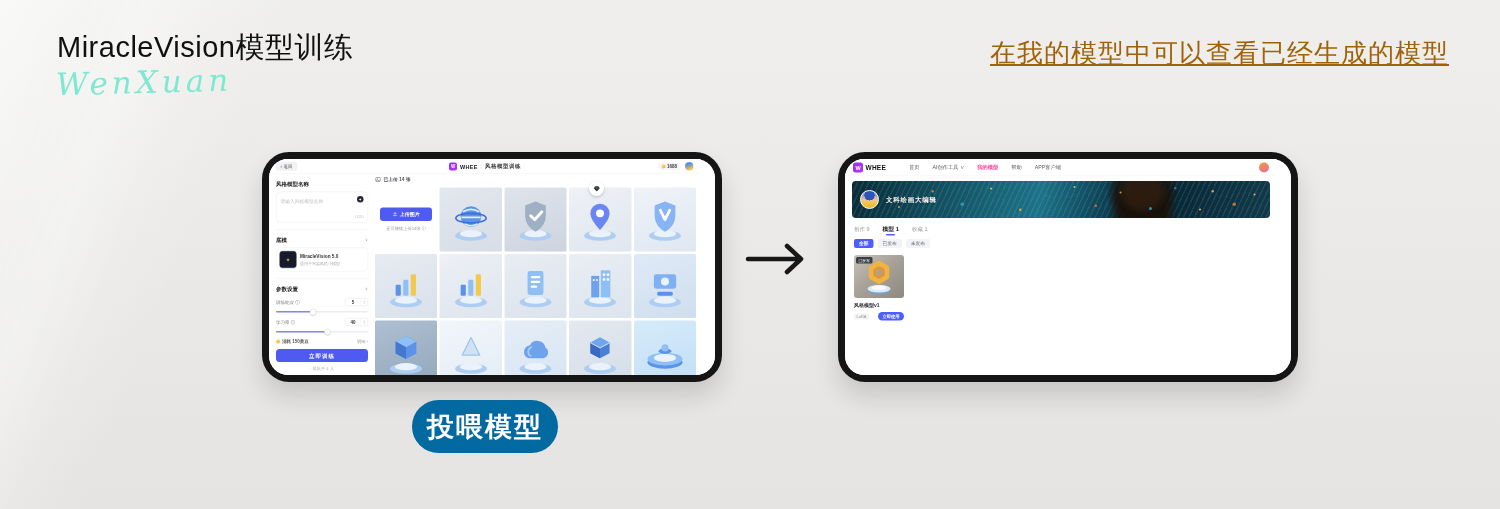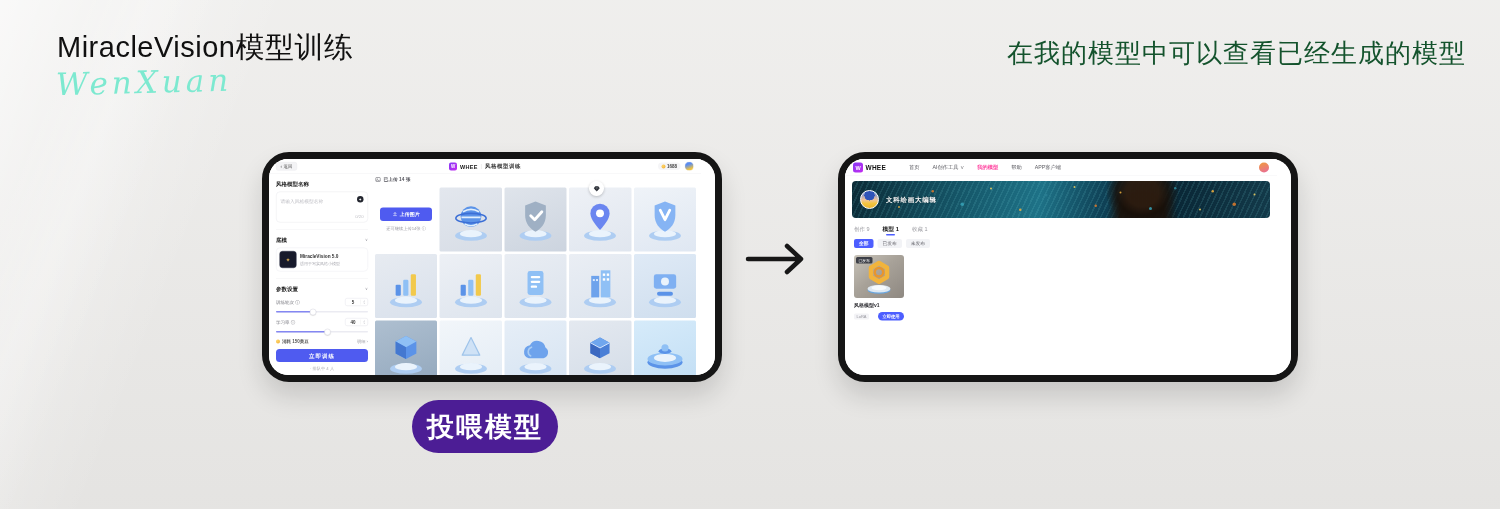--- a/index.html
+++ b/index.html
@@ -5,21 +5,21 @@
   html,body{margin:0;padding:0;background:#d8d8d6;}
   .canvas{position:relative;width:1500px;height:509px;background:#ecebe9;overflow:hidden;
           font-family:"Liberation Sans",sans-serif;}
   .light{position:absolute;inset:0;pointer-events:none;background:
     linear-gradient(112deg, rgba(255,255,255,.65) 0%, rgba(255,255,255,0) 13%),
     linear-gradient(112deg, rgba(255,255,255,0) 5%, rgba(255,255,255,.28) 9%, rgba(255,255,255,0) 17%),
     linear-gradient(180deg, rgba(255,255,255,.18), rgba(0,0,0,.03));}
   .page-title{position:absolute;left:57px;top:28px;margin:0;font-size:29px;font-weight:400;color:#101010;letter-spacing:.5px;}
   .signature{position:absolute;left:56px;top:64px;font-family:"DejaVu Serif",serif;font-style:italic;
              font-size:31px;color:#7de9d0;letter-spacing:4px;transform:rotate(-1.5deg);}
-  .subtitle{position:absolute;top:36px;right:34px;font-size:26px;color:#14532d;font-weight:500;letter-spacing:1px;}
+  .subtitle{position:absolute;top:36px;right:51px;font-size:26px;color:#a16207;font-weight:500;letter-spacing:1px;text-decoration:underline;}
 
   
   .device{position:absolute;width:446px;height:216px;background:#fff;border:7px solid #151515;
           border-radius:27px;box-shadow:0 14px 26px rgba(0,0,0,.14);}
   .device-left{left:262px;top:152px}
   .device-right{left:838px;top:152px}
   .screen-clip{position:absolute;inset:0;border-radius:19px;overflow:hidden;background:#fff;}
   .s2x{position:absolute;left:0;top:0;width:864px;height:404px;transform:scale(.5);transform-origin:0 0;}
 
   
@@ -129,21 +129,21 @@
   .mcard-badge{position:absolute;top:4px;left:4px;background:rgba(42,46,56,.88);color:#fff;font-size:7.5px;
                padding:1.5px 5px;border-radius:3px;}
   .mcard-name{margin-top:8px;font-size:10px;font-weight:700;color:#2e2e33;}
   .mcard-meta{margin-top:6px;display:flex;align-items:center;justify-content:space-between;}
   .mcard-tag{font-size:8px;color:#97979e;background:#f3f3f6;padding:1.5px 5px;border-radius:3px;}
   .use-btn{height:17px;padding:0 9px;border:none;border-radius:9px;background:#4d5eff;color:#fff;font-size:8.5px;
            font-weight:600;display:flex;align-items:center;font-family:inherit;}
 
   
   .flow-arrow{position:absolute;left:744px;top:238px;width:64px;height:42px;}
-  .step-pill{position:absolute;top:400px;height:53px;border-radius:27px;background:#4c1d95;color:#fff;
+  .step-pill{position:absolute;top:400px;height:53px;border-radius:27px;background:#0369a1;color:#fff;
              display:flex;align-items:center;justify-content:center;font-size:27px;font-weight:600;letter-spacing:2px;}
   .pill-left{left:412px;width:146px;}
   .pill-right{left:1014px;width:92px;}
 </style>
 </head>
 <body>
 
 <div class="canvas">
   <div class="light"></div>
 

